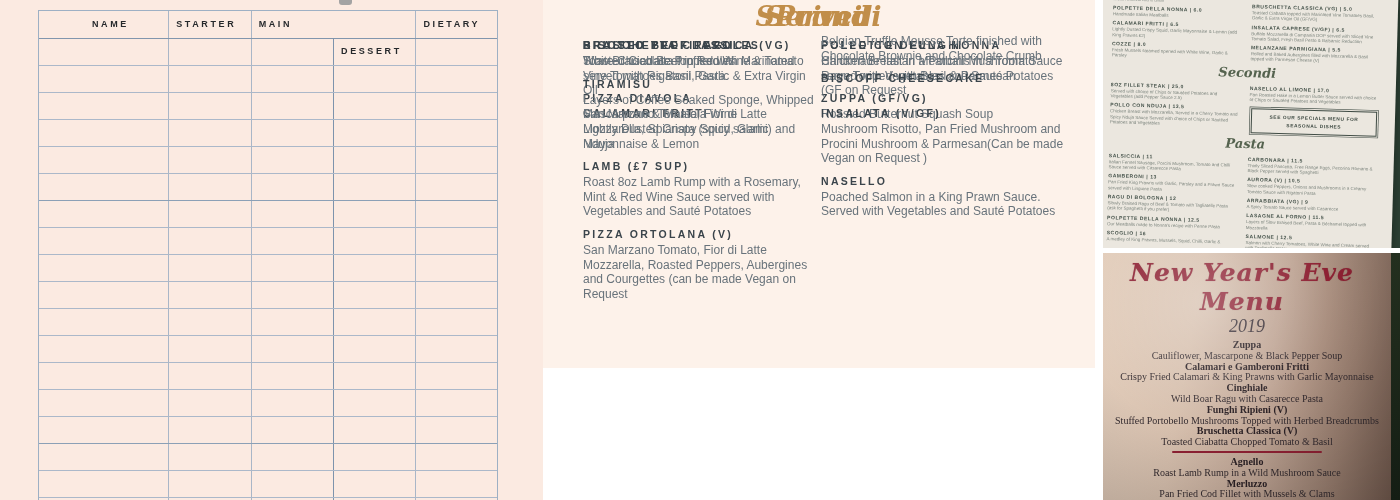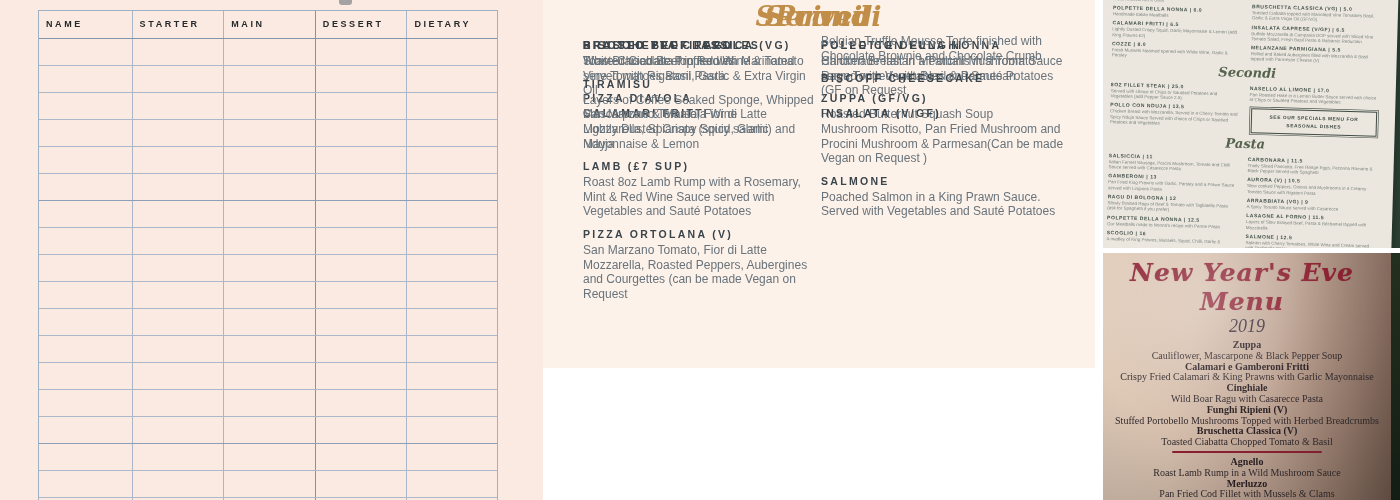--- a/index.html
+++ b/index.html
@@ -7,23 +7,23 @@
           font-family:"Liberation Sans",sans-serif;}
 
   
   .panel-left{position:absolute;left:0;top:0;width:543px;height:500px;background:#fbeae1;overflow:hidden;}
   .top-mark{position:absolute;left:339px;top:0;width:13px;height:5px;background:#a3a3a3;border-radius:0 0 3px 3px;}
   .guest-table{position:absolute;left:38px;top:10px;width:460px;border:1px solid #9db0c4;border-bottom:none;box-sizing:border-box;}
   .gt-row{display:flex;height:26px;border-bottom:1px solid #abb8c9;}
   .gt-row.head{height:27px;border-bottom:1.5px solid #8196ad;}
   .gt-row.dark{border-bottom:1px solid #8ba0b6;}
   .gt-cell{box-sizing:border-box;border-left:1px solid #a9b6c7;height:100%;}
-  .gt-cell:first-child{border-left:none;}
+  .gt-cell:first-child{border-left:none;margin-left:46px;}
   .gt-cell.c0{width:93px}.gt-cell.c1{width:92px}.gt-cell.c2{width:92px}
-  .gt-cell.c3{width:92px;border-left:1px solid #7d93ac;}
+  .gt-cell.c3{width:92px;border-left:1px solid #7d93ac;margin-top:27px;}
   .gt-cell.c4{width:91px}
   .gt-head-label{padding:8px 0 0 7px;font-size:9px;font-weight:bold;letter-spacing:2.6px;color:#26292c;}
 
   
   .panel-menu{position:absolute;left:543px;top:0;width:552px;height:368px;background:#fdf2ea;overflow:hidden;}
   .menu-sec{position:absolute;left:0;width:552px;}
   .sec-0{top:0}.sec-1{top:122}.sec-2{top:366}
   .menu-head{font-family:"DejaVu Serif",serif;font-style:italic;font-weight:bold;
              font-size:27px;line-height:34px;color:#c18e4a;text-align:center;letter-spacing:1px;}
   .menu-grid{display:flex;padding:0 30px 0 40px;}
@@ -273,21 +273,21 @@
               <div class="mi-name">POLLO CON FUNGHI</div>
               <div class="mi-desc">Chicken Breast in a Porcini Mushroom Sauce served with Vegetables and Sauté Potatoes (GF on Request</div>
             </div>
             <div class="mi">
             </div>
             <div class="mi">
               <div class="mi-name">INSALATA (V/GF)</div>
               <div class="mi-desc">Mushroom Risotto, Pan Fried Mushroom and Procini Mushroom &amp; Parmesan(Can be made Vegan on Request )</div>
             </div>
             <div class="mi">
-              <div class="mi-name">SALMONE</div>
+              <div class="mi-name">NASELLO</div>
               <div class="mi-desc">Poached Salmon in a King Prawn Sauce. Served with Vegetables and Sauté Potatoes</div>
             </div>
           </div>
         </div>
       </section>
       <section class="menu-sec sec-2">
         <div class="menu-head">Served</div>
         <div class="menu-grid">
           <div class="menu-col left">
             <div class="mi">

